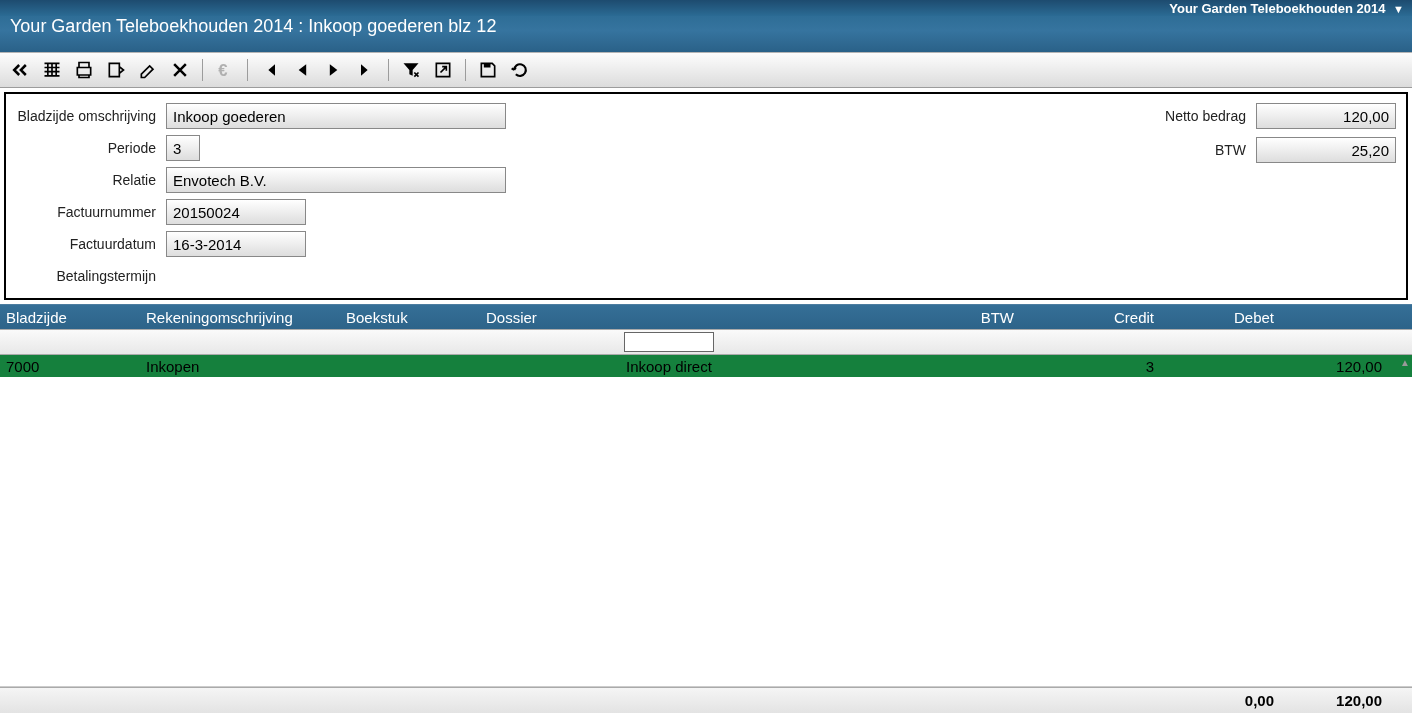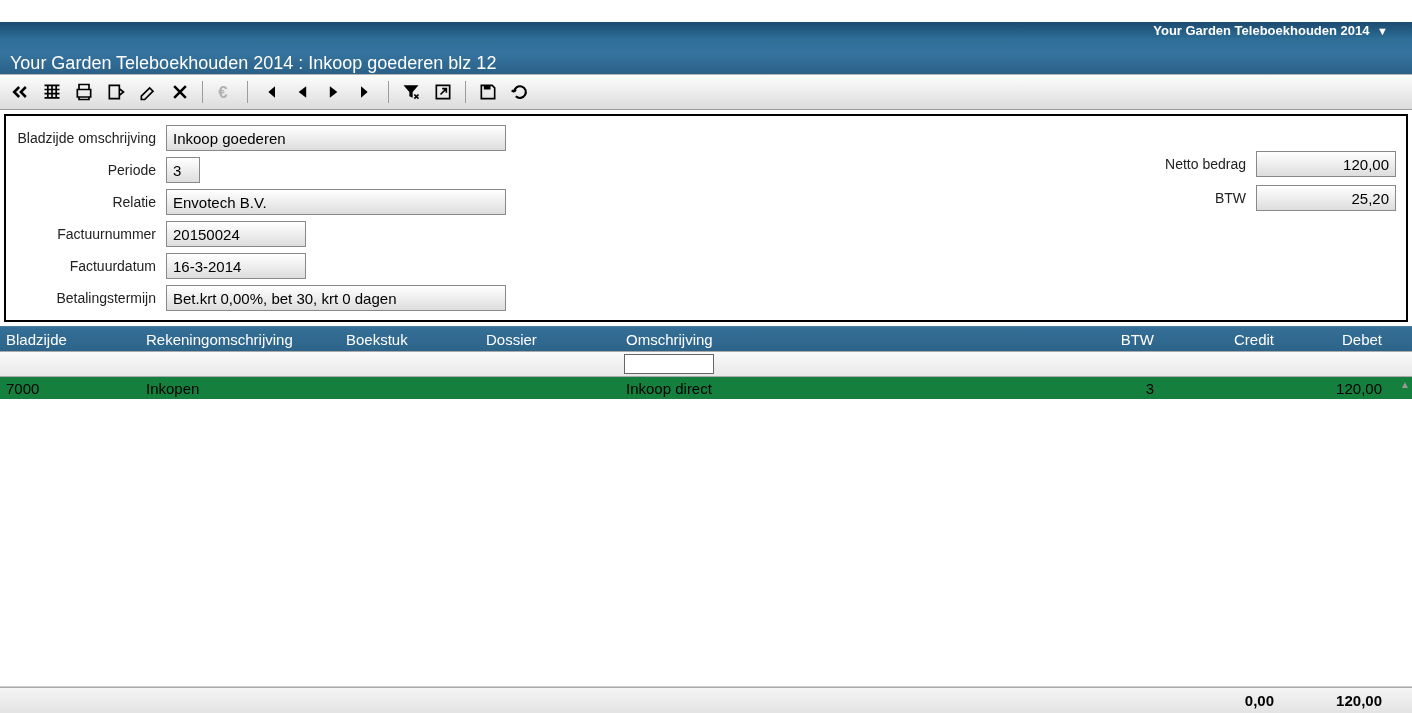--- a/index.html
+++ b/index.html
@@ -1,36 +1,36 @@
 <!DOCTYPE html>
 <html><head>
 <meta charset="utf-8">
 <style>
   * { box-sizing: border-box; margin: 0; padding: 0; }
   html, body { width: 1412px; height: 713px; font-family: Arial, Helvetica, sans-serif; font-size: 14px; background: #fff; color: #000; }
   body { display: flex; flex-direction: column; }
 
   
-  .topbar { height: 16px; background: linear-gradient(#1d4b6f,#2b6b94); color: #fff; display: flex; align-items: center; justify-content: flex-end; padding: 0 24px; font-size: 13px; font-weight: bold; margin-top: 22px; }
+  .topbar { height: 16px; background: linear-gradient(#1d4b6f,#2b6b94); color: #fff; display: flex; align-items: center; justify-content: flex-end; padding: 0 8px; font-size: 13px; font-weight: bold; }
   .topbar .dropdown-caret { margin-left: 4px; font-size: 11px; }
 
   
-  .titlebar { height: 36px; background: linear-gradient(#2e6d96,#36749f 40%,#2a6188); color: #fff; display: flex; align-items: flex-end; padding: 0 10px; font-size: 18px; }
+  .titlebar { height: 36px; background: linear-gradient(#2e6d96,#36749f 40%,#2a6188); color: #fff; display: flex; align-items: flex-start; padding: 0 10px; font-size: 18px; }
 
   
   .toolbar { height: 36px; background: linear-gradient(#fdfdfd,#dcdcdc); border-top: 1px solid #b5b5b5; border-bottom: 1px solid #9c9c9c; display: flex; align-items: center; padding: 0 6px; gap: 4px; }
   .tb-btn { width: 28px; height: 28px; display: flex; align-items: center; justify-content: center; cursor: pointer; color: #000; }
   .tb-btn svg { width: 20px; height: 20px; }
   .tb-btn.disabled { color: #b0b0b0; cursor: default; }
   .tb-sep { width: 1px; height: 22px; background: #9c9c9c; margin: 0 4px; }
 
   
   .header-panel { border: 2px solid #000; margin: 4px; padding: 8px 10px 8px 10px; display: flex; justify-content: space-between; }
   .form-left { display: flex; flex-direction: column; gap: 4px; }
-  .form-right { display: flex; flex-direction: column; gap: 6px; margin-top: 26px; }
+  .form-right { display: flex; flex-direction: column; gap: 6px; }
   .form-row { display: flex; align-items: center; gap: 10px; height: 28px; }
   .form-row label { width: 140px; text-align: right; font-size: 14px; color: #222; }
   .form-right .form-row label { width: 170px; }
   .form-input {
     height: 26px; border: 1px solid #888; border-radius: 0; padding: 0 6px;
     background: linear-gradient(#ffffff 0%, #eeeeee 50%, #dddddd 100%);
     font-family: Arial, sans-serif; font-size: 15px; display: flex; align-items: center;
   }
   .form-input.num { justify-content: flex-end; }
   .w-wide { width: 340px; }
@@ -188,23 +188,20 @@
         </div>
     </div>
     <div class="form-row">
       <label>Factuurdatum</label>
       <div class="form-input w-med">
           <span>16-3-2014</span>
         </div>
     </div>
     <div class="form-row">
       <label>Betalingstermijn</label>
-      <div class="form-input w-wide">
-          <span>Bet.krt 0,00%, bet 30, krt 0 dagen</span>
-        </div>
     </div>
   </div>
   <div class="form-right">
     <div class="form-row">
       <label>Netto bedrag</label>
       <div class="form-input num w-amt">
           <span>120,00</span>
         </div>
     </div>
     <div class="form-row">
@@ -215,21 +212,20 @@
     </div>
   </div>
 </div>
 
 <div class="grid">
   <div class="grid-header">
     <div>Bladzijde</div>
     <div>Rekeningomschrijving</div>
     <div>Boekstuk</div>
     <div>Dossier</div>
-    <div>Omschrijving</div>
     <div class="num">BTW</div>
     <div class="num">Credit</div>
     <div class="num">Debet</div>
   </div>
   <div class="grid-filter">
     <div></div>
       <div></div>
       <div></div>
       <div></div>
     <div>

